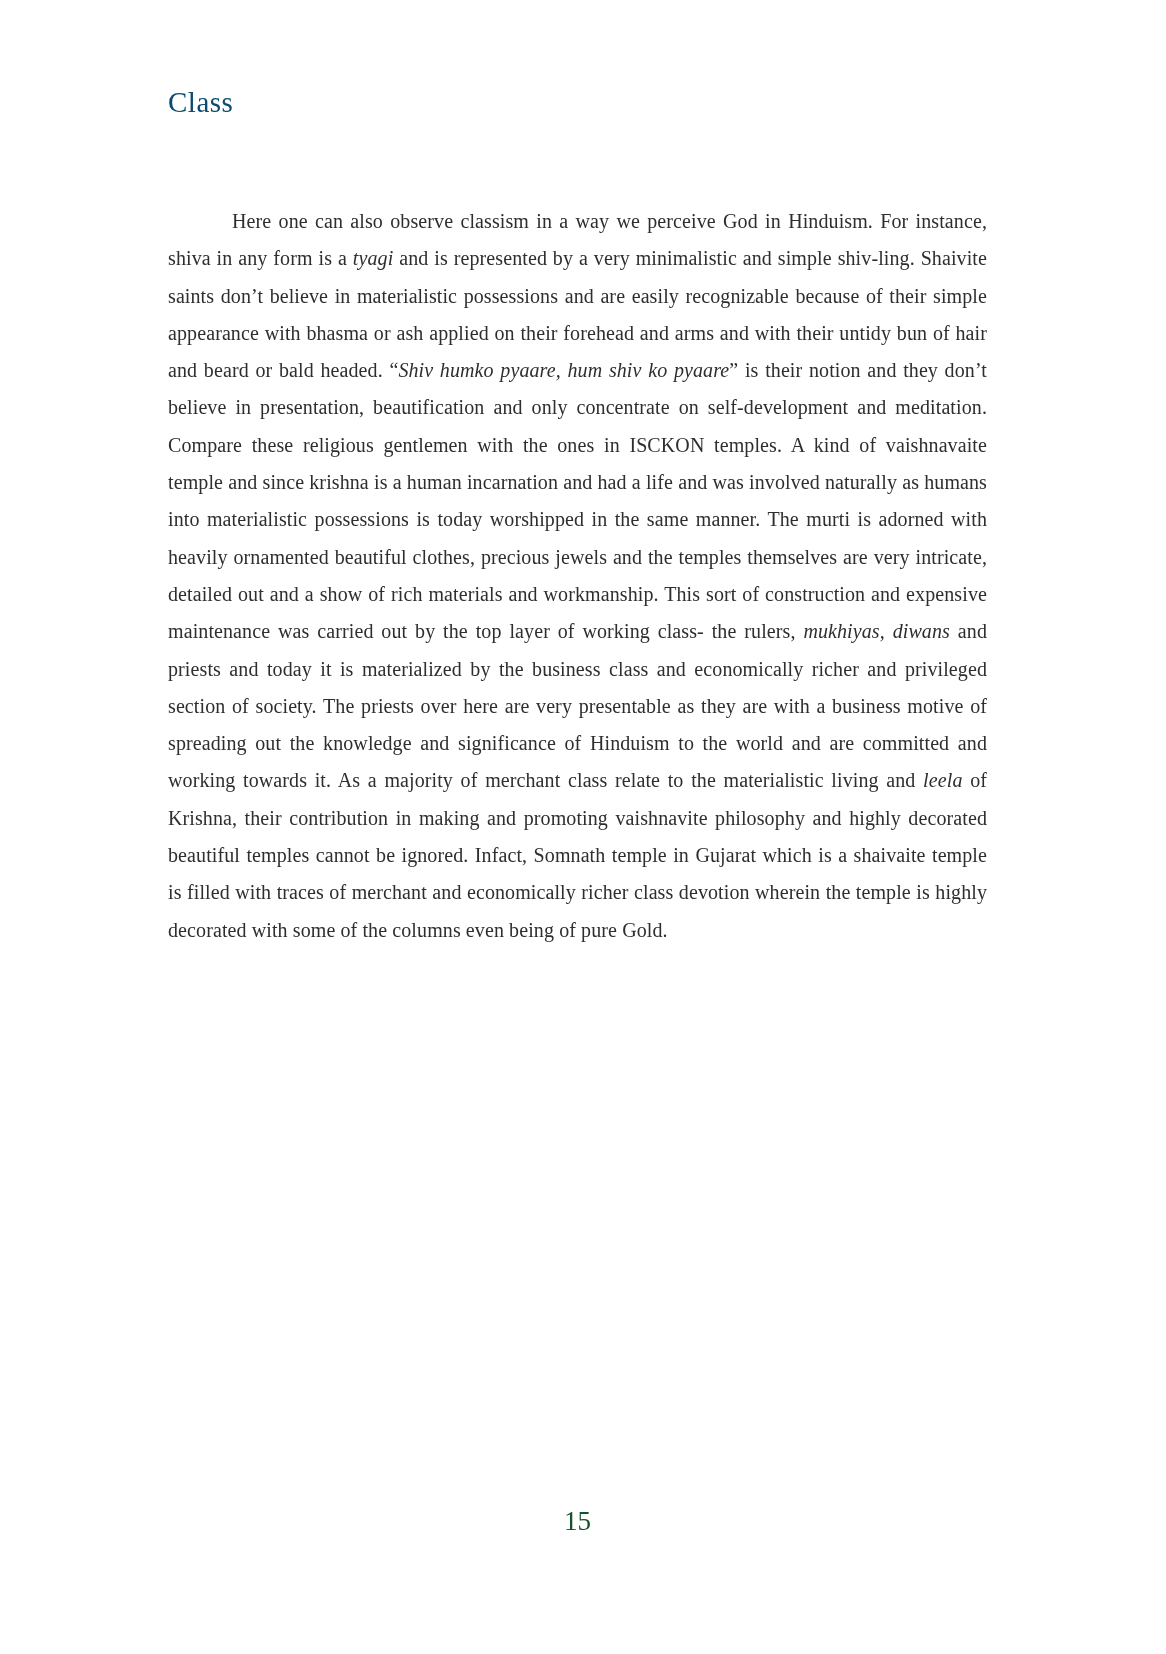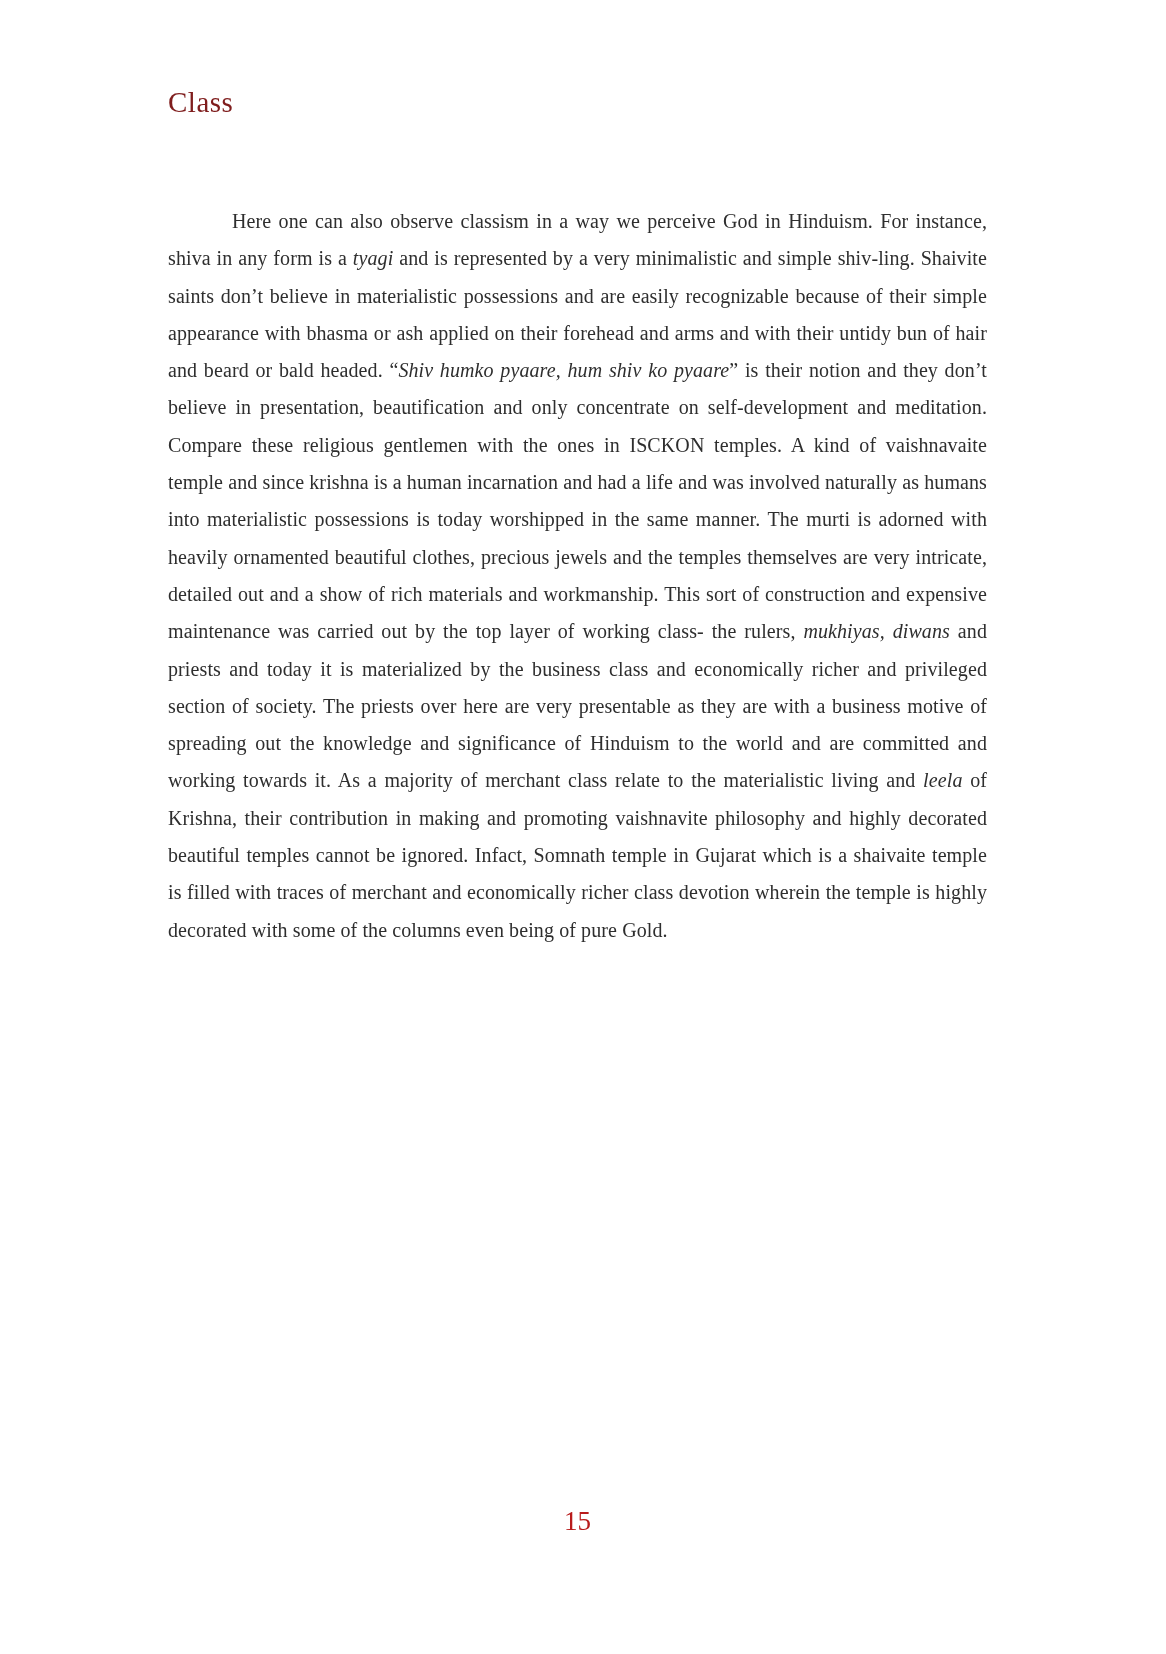--- a/index.html
+++ b/index.html
@@ -45,18 +45,18 @@
     width: 819px;
     text-align: center;
     font-size: 27px;
     color: #5a6f60;
   }
 </style>
 </head>
 <body>
 
 <div class="page" style="background: rgb(255, 255, 255);">
-  <div class="chapter-header" style="color: #7f1d1d;">Class</div>
+  <div class="chapter-header" style="color: #0c4a6e;">Class</div>
 
   <div class="body-paragraph" style="color: rgb(46, 46, 46);"><span>Here one can also observe classism in a way we perceive God in Hinduism. For instance, shiva in any form is a </span><em>tyagi</em><span> and is represented by a very minimalistic and simple shiv-ling. Shaivite saints don’t believe in materialistic possessions and are easily recognizable because of their simple appearance with bhasma or ash applied on their forehead and arms and with their untidy bun of hair and beard or bald headed. “</span><em>Shiv humko pyaare, hum shiv ko pyaare</em><span>” is their notion and they don’t believe in presentation, beautification and only concentrate on self-development and meditation. Compare these religious gentlemen with the ones in ISCKON temples. A kind of vaishnavaite temple and since krishna is a human incarnation and had a life and was involved naturally as humans into materialistic possessions is today worshipped in the same manner. The murti is adorned with heavily ornamented beautiful clothes, precious jewels and the temples themselves are very intricate, detailed out and a show of rich materials and workmanship. This sort of construction and expensive maintenance was carried out by the top layer of working class- the rulers, </span><em>mukhiyas, diwans</em><span> and priests and today it is materialized by the business class and economically richer and privileged section of society. The priests over here are very presentable as they are with a business motive of spreading out the knowledge and significance of Hinduism to the world and are committed and working towards it. As a majority of merchant class relate to the materialistic living and </span><em>leela</em><span> of Krishna, their contribution in making and promoting vaishnavite philosophy and highly decorated beautiful temples cannot be ignored. Infact, Somnath temple in Gujarat which is a shaivaite temple is filled with traces of merchant and economically richer class devotion wherein the temple is highly decorated with some of the columns even being of pure Gold.</span></div>
 
-  <div class="page-number" style="color: #b91c1c;">15</div>
+  <div class="page-number" style="color: #14532d;">15</div>
 </div>
 
 </body></html>

